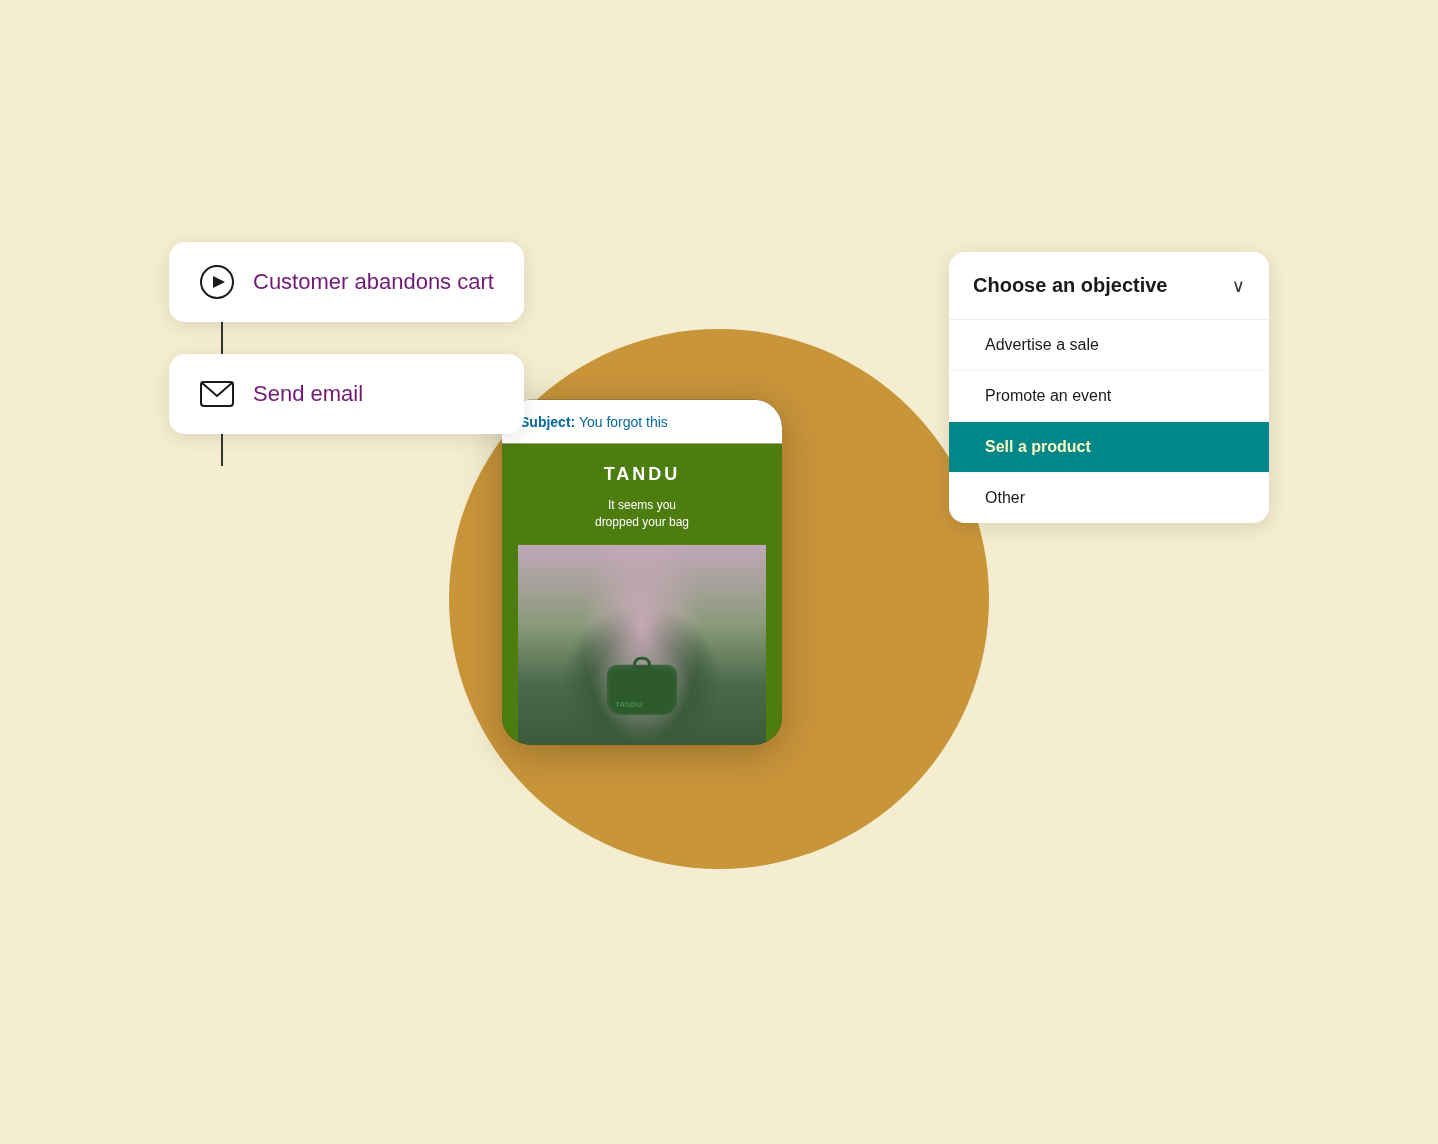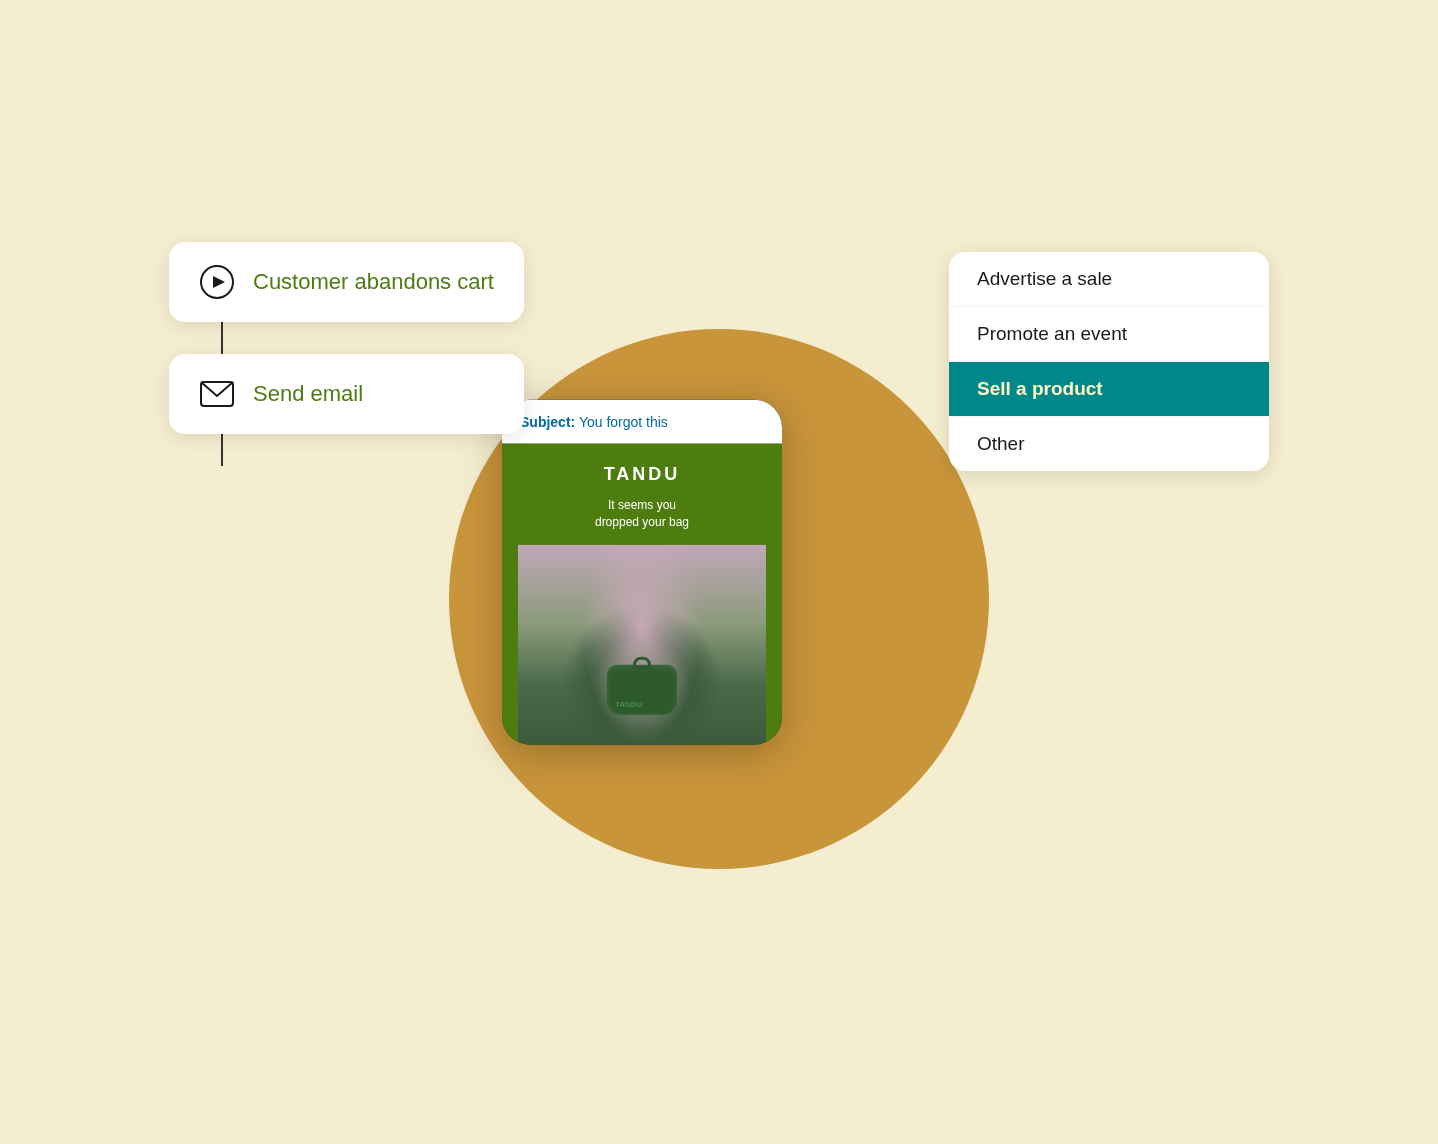--- a/index.html
+++ b/index.html
@@ -62,21 +62,21 @@
       height: 36px;
       flex-shrink: 0;
       display: flex;
       align-items: center;
       justify-content: center;
     }
 
     .workflow-card .label {
       font-size: 22px;
       font-weight: 500;
-      color: #4d7c0f;
+      color: #701a75;
     }
 
     .workflow-connector {
       width: 2px;
       height: 32px;
       background: #333;
       margin-left: 52px;
     }
 
     
@@ -220,22 +220,22 @@
       font-weight: 700;
       color: #1a1a1a;
     }
 
     .chevron-icon {
       font-size: 18px;
       color: #333;
     }
 
     .objective-item {
-      padding: 16px 28px;
-      font-size: 19px;
+      padding: 16px 36px;
+      font-size: 16px;
       color: #1a1a1a;
       cursor: pointer;
       border-bottom: 1px solid #f5f5f5;
     }
 
     .objective-item:last-child {
       border-bottom: none;
     }
 
     .objective-item.selected {
@@ -318,20 +318,24 @@
           </div>
         </div>
       </div>
     </div>
 
 
   </div>
 
   <div class="objective-card">
 
+    <div class="objective-header">
+      <span class="objective-title">Choose an objective</span>
+      <span class="chevron-icon">∨</span>
+    </div>
 
     <div class="objective-item">
       <span>Advertise a sale</span>
     </div>
 
     <div class="objective-item">
       <span>Promote an event</span>
     </div>
 
     <div class="objective-item selected">

